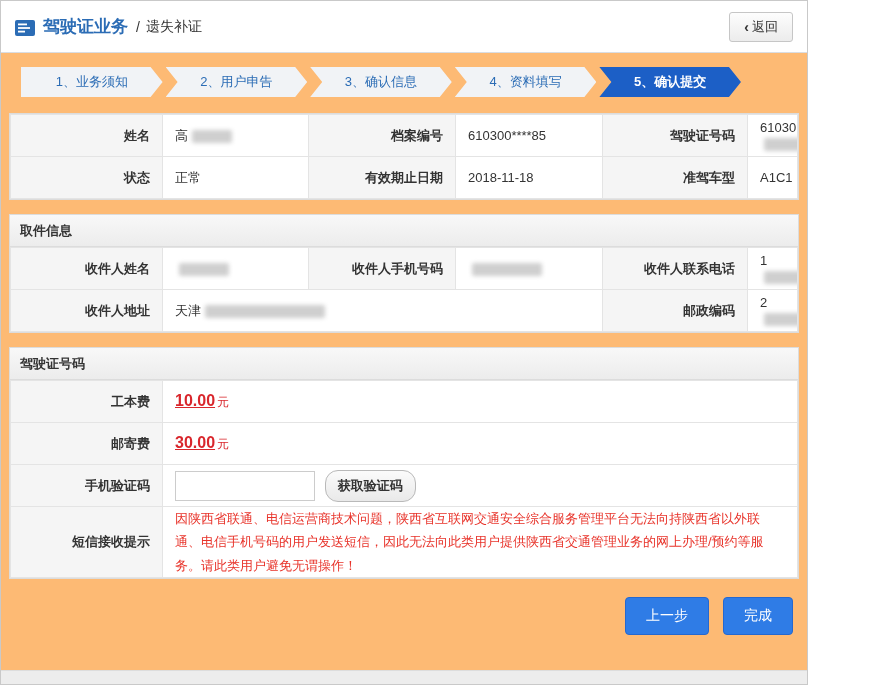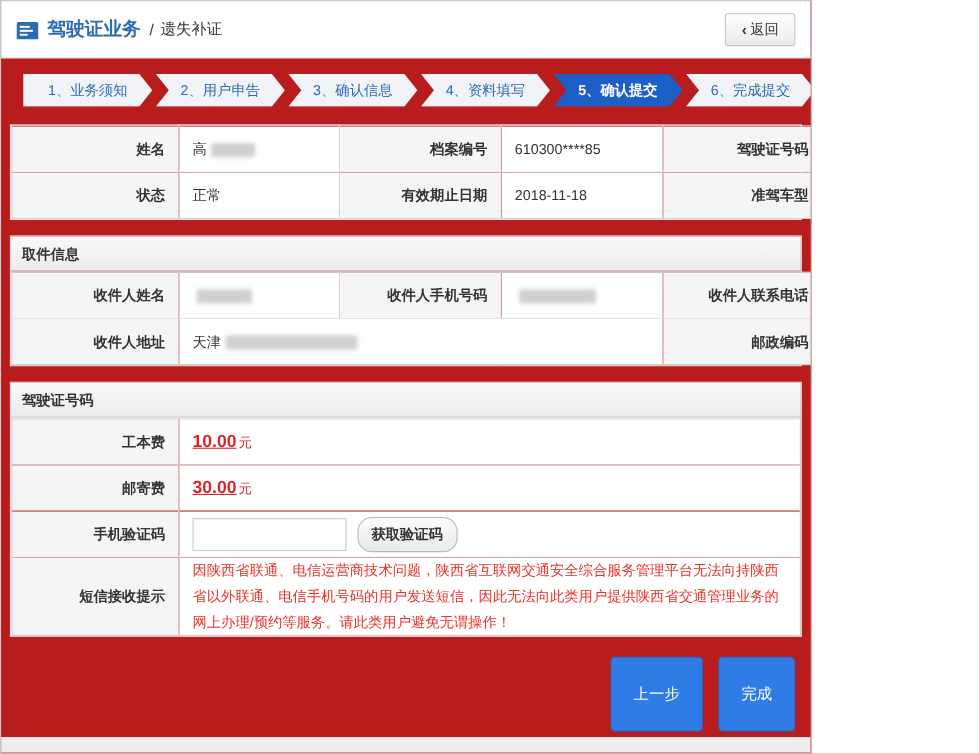--- a/index.html
+++ b/index.html
@@ -1,19 +1,19 @@
 <!DOCTYPE html>
 <html><head>
 <meta charset="utf-8">
 <style>
   * { box-sizing: border-box; margin: 0; padding: 0; }
   html,body { background:#fff; }
   body { font-family:"Liberation Sans","DejaVu Sans",sans-serif; }
   .page {
-    width:738px; height:685px; position:relative; background:#b91c1c;
+    width:808px; height:685px; position:relative; background:#fdba74;
     border:1px solid #c9c9c9; overflow:hidden;
   }
 
   
   .hdr {
     display:flex; align-items:center; height:52px; padding:0 14px;
     border-bottom:1px solid #d9dde2; background:#fff;
   }
   .hdr-icon { display:inline-flex; margin-top:2px; }
   .hdr-title { color:#2b6cb5; font-size:17px; font-weight:bold; margin-left:8px; }
@@ -71,21 +71,21 @@
     background:linear-gradient(#fbfbfb,#e9e9e9); border:1px solid #b9b9b9;
     border-radius:13px; font-size:13px; font-weight:bold; color:#333; cursor:pointer;
   }
   td.sms-cell { padding:12px; height:auto; }
   .sms-text { color:#e8332a; font-size:13px; line-height:1.8; }
 
   
   .actions { display:flex; justify-content:flex-end; gap:14px; margin:18px 14px 0; }
   .btn-primary {
     background:#2f7ce6; color:#fff; border:1px solid #2568cf; border-radius:4px;
-    font-size:14px; padding:24px 20px; cursor:pointer;
+    font-size:14px; padding:9px 20px; cursor:pointer;
     font-family:"Liberation Sans","DejaVu Sans",sans-serif;
   }
   .footer-strip {
     position:absolute; left:0; right:0; bottom:0; height:14px;
     background:#ededed; border-top:1px solid #ddd;
   }
 </style>
 </head>
 <body>
 
@@ -108,21 +108,20 @@
       <span>返回</span>
     </button>
   </div>
 
   <div class="steps">
     <div class="step">1、业务须知</div>
     <div class="step">2、用户申告</div>
     <div class="step">3、确认信息</div>
     <div class="step">4、资料填写</div>
     <div class="step active">5、确认提交</div>
-    <div class="step">6、完成提交</div>
   </div>
 
   <div class="section">
     <table class="info">
       <colgroup>
           <col style="width:152px">
           <col style="width:146px">
           <col style="width:147px">
           <col style="width:147px">
           <col style="width:145px">

